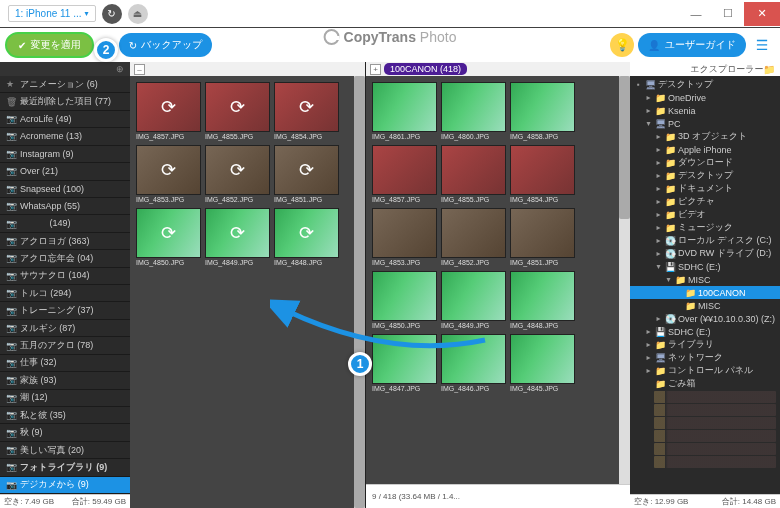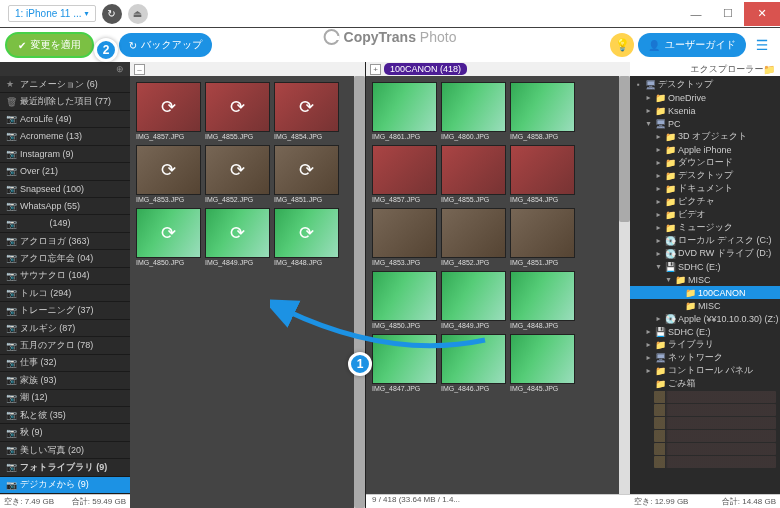--- a/index.html
+++ b/index.html
@@ -59,21 +59,21 @@
 .thumb-img { width:65px; height:50px; background:linear-gradient(135deg,#4a6,#385); position:relative; border:1px solid #222;}
 .thumb-img.red { background:linear-gradient(135deg,#a44,#733);}
 .thumb-img.ppl { background:linear-gradient(135deg,#765,#543);}
 .thumb-img.trees { background:linear-gradient(120deg,#3a5 0%,#5c7 40%,#9db 100%);}
 .sync-ov { position:absolute; inset:0; display:flex; align-items:center; justify-content:center; color:#fff; font-size:18px;}
 .thumb-label { font-size:7px; color:#ddd; text-align:left; padding:1px 0; white-space:nowrap; overflow:hidden;}
 .center-footer { height:14px; background:#fff; color:#555; font-size:8px; display:flex; align-items:center; justify-content:flex-end; padding:0 6px; border-top:1px solid #ccc;}
 
 .right-pane { flex:1; display:flex; flex-direction:column; background:#444; border-left:1px solid #222;}
 .right-pane .thumbs-area { overflow:hidden;}
-.right-footer { height:14px; background:#fff; color:#555; font-size:8px; display:flex; align-items:flex-start; padding:0 6px; border-top:1px solid #ccc;}
+.right-footer { height:24px; background:#fff; color:#555; font-size:8px; display:flex; align-items:center; padding:0 6px; border-top:1px solid #ccc;}
 
 
 .explorer { width:150px; display:flex; flex-direction:column; background:#2a2a2a; color:#ccc;}
 .exp-header { height:14px; background:#ffffff; color:#555; font-size:9px; display:flex; align-items:center; justify-content:flex-end; padding:0 4px; }
 .exp-header .folder-ic { color:#1c92e4; font-size:10px;}
 .tree { flex:1; overflow:hidden; font-size:9px; padding:2px 0;}
 .tree-row { display:flex; align-items:center; height:13px; padding-left:4px; gap:2px; white-space:nowrap; overflow:hidden;}
 .tree-row.sel { background:#1c92e4; color:#fff;}
 .tree-row .exp { width:9px; font-size:8px; color:#999; display:inline-flex; justify-content:center;}
 .tree-row .fic { width:11px; font-size:9px;}
@@ -494,21 +494,21 @@
           <span>100CANON</span>
         </div>
         <div class="tree-row ind4">
           <span class="exp"></span>
           <span class="fic folder">📁</span>
           <span>MISC</span>
         </div>
         <div class="tree-row ind2">
           <span class="exp">▸</span>
           <span class="fic drive">💽</span>
-          <span>Apple (¥¥10.10.0.30) (Z:)</span>
+          <span>Over (¥¥10.10.0.30) (Z:)</span>
         </div>
         <div class="tree-row ind1">
           <span class="exp">▸</span>
           <span class="fic sd">💾</span>
           <span>SDHC (E:)</span>
         </div>
         <div class="tree-row ind1">
           <span class="exp">▸</span>
           <span class="fic folder">📁</span>
           <span>ライブラリ</span>

